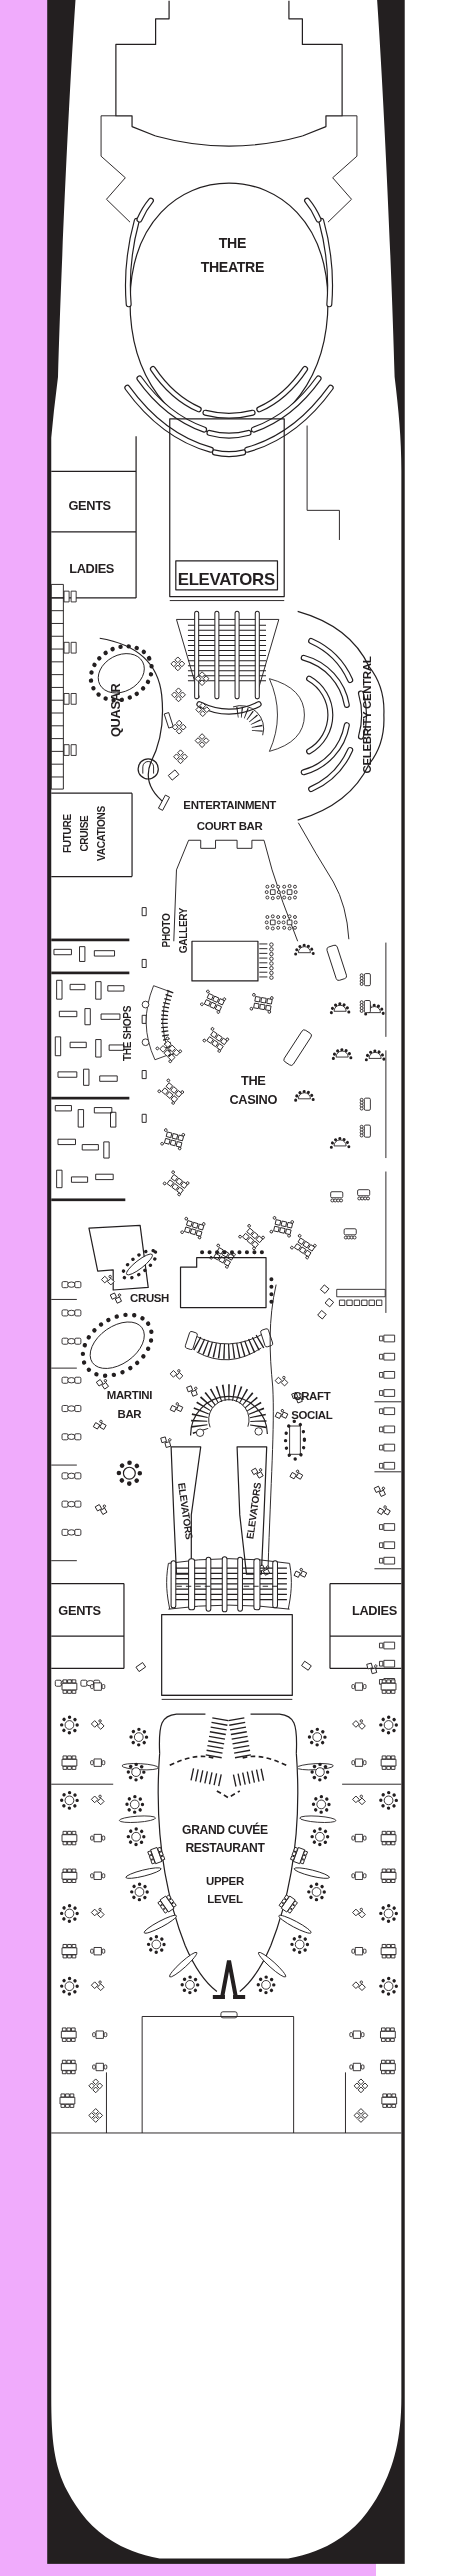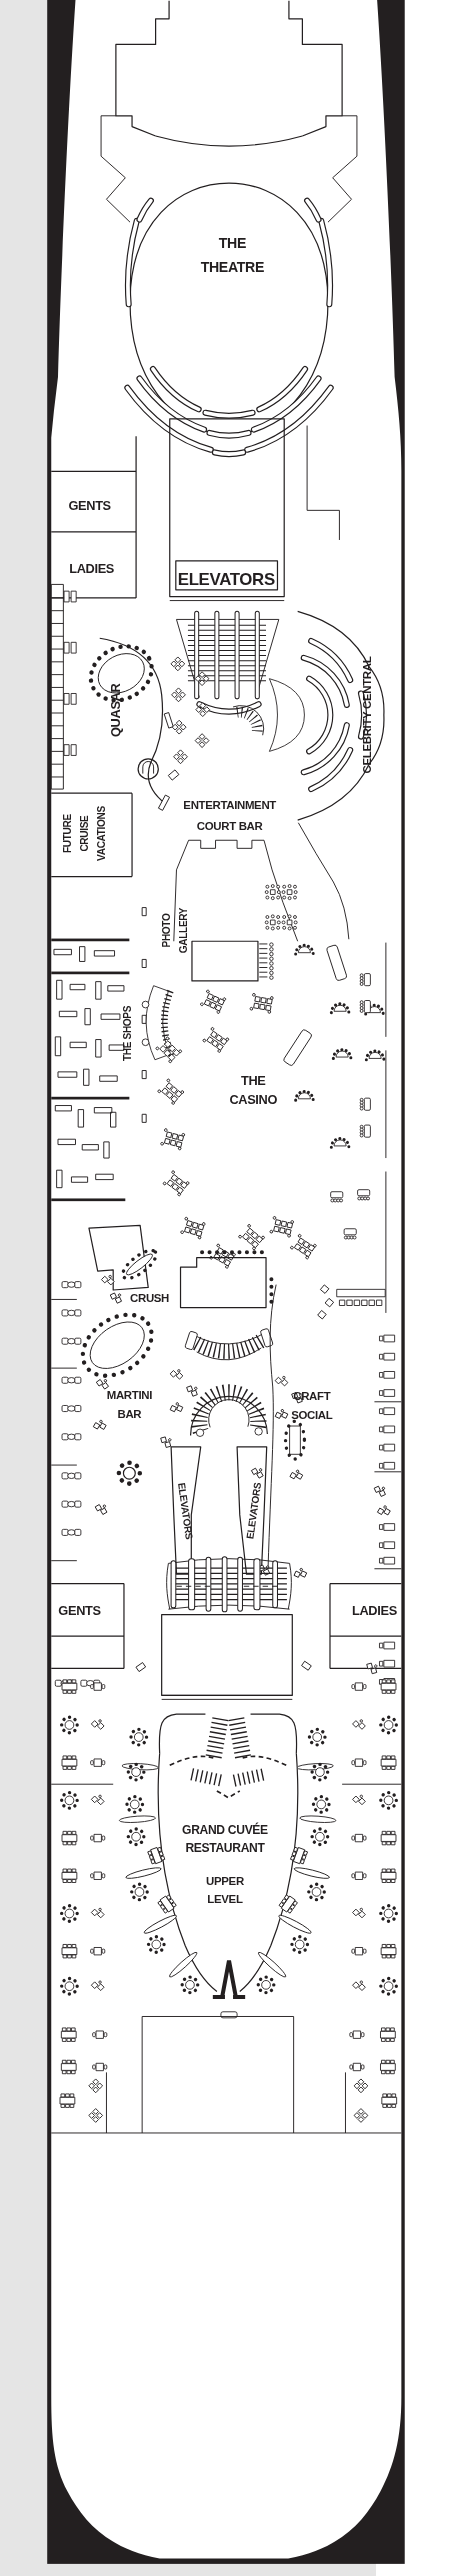--- a/index.html
+++ b/index.html
@@ -1,16 +1,16 @@
 <!DOCTYPE html>
 <html style="font-size:10.8px"><head>
 <meta charset="utf-8">
 <style>
   html,body{margin:0;padding:0;background:#ffffff;}
-  .page{width:376px;height:2576px;position:relative;background:#e5e5e5;font-family:"Liberation Sans",sans-serif;}
+  .page{width:376px;height:2576px;position:relative;background:#f0abfc;font-family:"Liberation Sans",sans-serif;}
   svg{display:block;}
   .w{stroke:#231f20;fill:none;stroke-width:1.8;stroke-linejoin:round;}
   .w15{stroke:#231f20;fill:none;stroke-width:1.4;stroke-linejoin:round;}
   .f{stroke:#231f20;fill:#ffffff;stroke-width:1.3;stroke-linejoin:round;}
   .so{stroke:#231f20;stroke-width:9;fill:none;stroke-linecap:round;}
   .si{stroke:#ffffff;stroke-width:5.5;fill:none;stroke-linecap:round;}
   .dash{stroke:#231f20;stroke-width:2.5;fill:none;stroke-dasharray:7 5;}
   .lbl{font-family:"Liberation Sans",sans-serif;font-weight:bold;fill:#231f20;text-anchor:middle;letter-spacing:-0.5px;}
 </style>
 </head>

